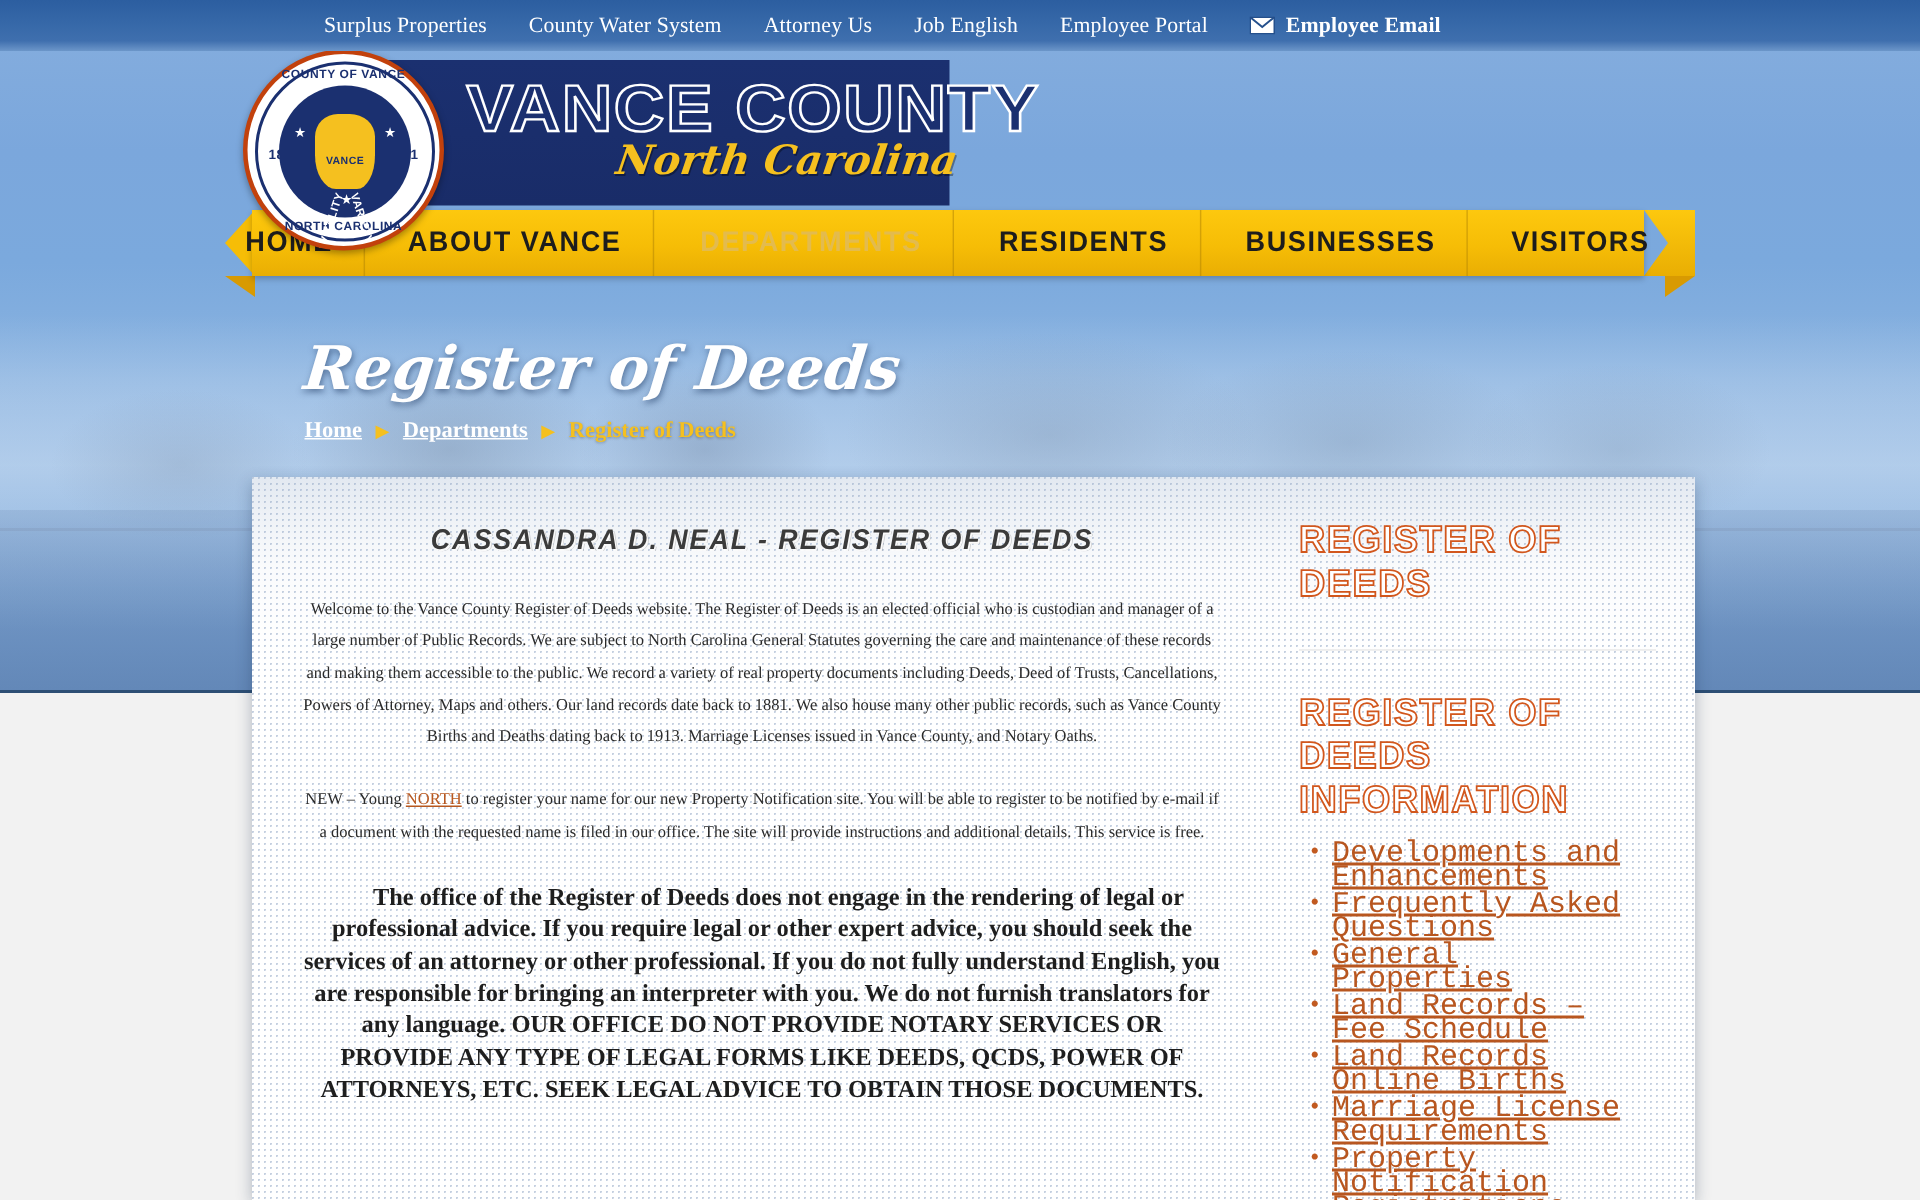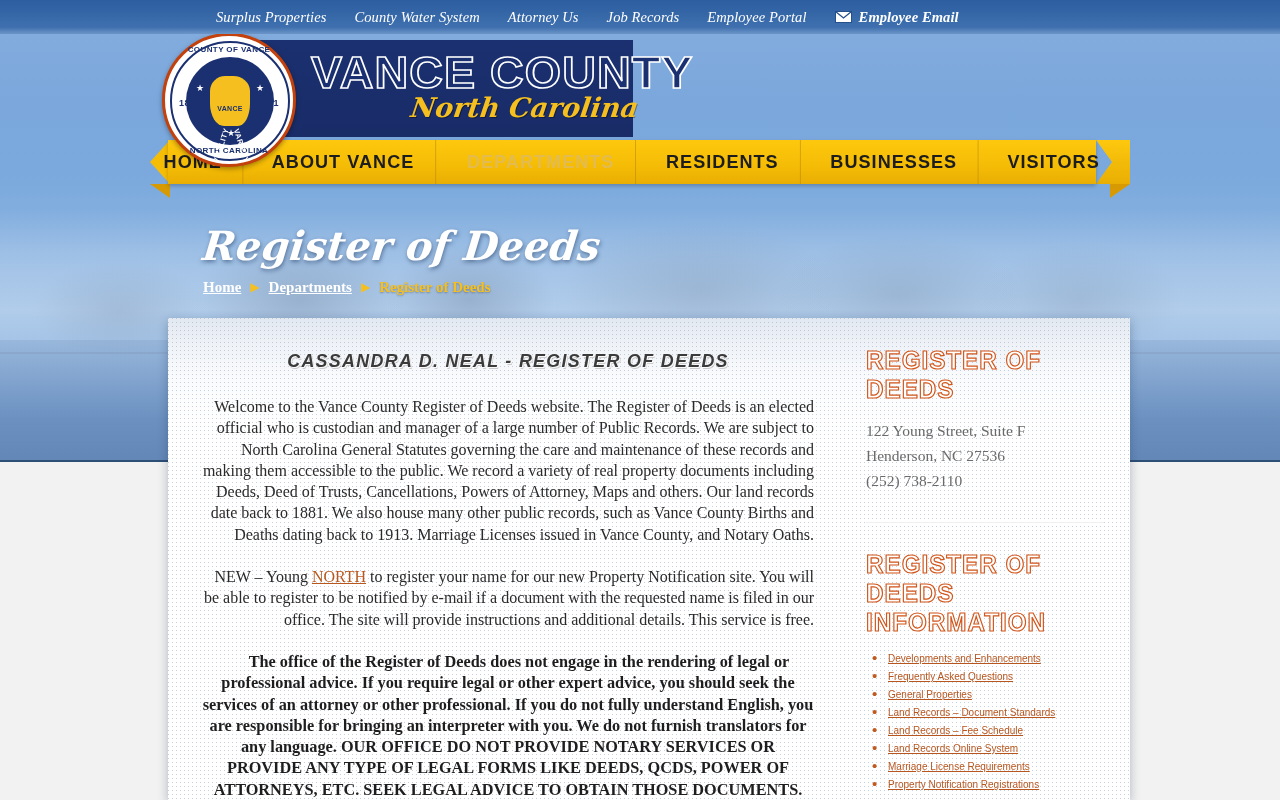--- a/index.html
+++ b/index.html
@@ -62,21 +62,20 @@
     background: linear-gradient(to bottom, #2c5ea0 0%, #3668a8 45%, #3f6fae 80%, #6c96c9 100%);
     z-index: 40;
   }
   .topbar-inner {
     width: 1000px; margin: 0 auto;
     height: 34px;
     display: flex; align-items: center;
     justify-content: flex-start;
     gap: 28px;
     padding-left: 76px;
-    font-style: italic;
   }
   .topbar a {
     color: #ffffff;
     font-family: "Liberation Serif", serif;
     font-size: 14.5px;
     text-decoration: none;
     white-space: nowrap;
     letter-spacing: 0.1px;
   }
   .topbar a.bold { font-weight: bold; align-items: center; }
@@ -278,25 +277,25 @@
     font-weight: bold;
     font-style: italic;
     letter-spacing: 1.4px;
     color: #3b3b3b;
     margin: 6px 0 24px 0;
     text-shadow: 1px 1px 0 rgba(255,255,255,0.9), 1.5px 1.5px 0 rgba(120,120,120,0.35);
     transform: scaleX(0.94);
   }
   .body-p {
     font-family: "Liberation Serif", serif;
-    font-size: 16px;
+    font-size: 11px;
     line-height: 21.3px;
     color: #2a2a2a;
     margin: 0 0 21px 0;
-    text-align: right;
+    text-align: center;
   }
   .body-p a { color: #b8581f; text-decoration: underline; }
   .body-bold {
     font-weight: bold;
     text-align: center;
     text-indent: 22px;
     font-size: 16.3px;
     line-height: 21.3px;
     margin: 0;
     font-family: "Liberation Serif", serif;
@@ -326,22 +325,22 @@
   .side-rule {
     height: 1px; width: 238px;
     background: #d8d8d8;
     border-bottom: 1px solid #efefef;
     margin: 29px 0 27px 0;
   }
   .side-list { list-style: none; margin: 0; padding: 0 0 0 4px; }
   .side-list li {
     position: relative;
     padding-left: 18px;
-    font-family: Liberation Sans, sans-serif;
-    font-size: 10px;
+    font-family: Liberation Mono, monospace;
+    font-size: 20px;
     line-height: 16px;
     margin-bottom: 2px;
   }
   .side-list li:before {
     content: "•";
     position: absolute; left: 2px; top: -1px;
     color: #c25a20; font-size: 15px;
   }
   .side-list a {
     color: #b8561f;
@@ -356,21 +355,21 @@
   <div class="hero">
     <div class="hero-horizon"></div>
     <div class="hero-ground"></div>
   </div>
 
   <div class="topbar">
     <div class="topbar-inner">
       <a href="#">Surplus Properties</a>
       <a href="#">County Water System</a>
       <a href="#">Attorney Us</a>
-      <a href="#">Job Records</a>
+      <a href="#">Job English</a>
       <a href="#">Employee Portal</a>
       <a href="#" class="mail-link bold">
         <span class="envelope">
           <svg width="17" height="12" viewBox="0 0 17 12">
             <rect x="0.5" y="0.5" width="16" height="11" fill="#ffffff" stroke="#25508c" stroke-width="1"></rect>
             <path d="M0.5 0.5 L8.5 7 L16.5 0.5" fill="none" stroke="#25508c" stroke-width="1.3"></path>
           </svg>
         </span>
         <span>Employee Email</span>
       </a>
@@ -436,37 +435,31 @@
 
         <p class="body-p">
           <span>NEW – Young </span><a href="#">NORTH</a><span> to register your name for our new Property Notification site. You will be able to register to be notified by e-mail if a document with the requested name is filed in our office. The site will provide instructions and additional details. This service is free.</span>
         </p>
 
         <p class="body-bold">The office of the Register of Deeds does not engage in the rendering of legal or professional advice.  If you require legal or other expert advice, you should seek the services of an attorney or other professional. If you do not fully understand English, you are responsible for bringing an interpreter with you.  We do not furnish translators for any language. OUR OFFICE DO NOT PROVIDE NOTARY SERVICES OR PROVIDE ANY TYPE OF LEGAL FORMS LIKE DEEDS, QCDS, POWER OF ATTORNEYS, ETC. SEEK LEGAL ADVICE TO OBTAIN THOSE DOCUMENTS.</p>
       </div>
 
       <div class="col-side">
         <h2 class="side-h">REGISTER OF DEEDS</h2>
-        <p class="side-addr">
-          <span>122 Young Street, Suite F</span><br>
-          <span>Henderson, NC 27536</span><br>
-          <span>(252) 738-2110</span>
-        </p>
 
         <div class="side-rule"></div>
 
         <h2 class="side-h">REGISTER OF DEEDS INFORMATION</h2>
 
         <ul class="side-list">
           <li><a href="#">Developments and Enhancements</a></li>
           <li><a href="#">Frequently Asked Questions</a></li>
           <li><a href="#">General Properties</a></li>
-          <li><a href="#">Land Records – Document Standards</a></li>
           <li><a href="#">Land Records – Fee Schedule</a></li>
-          <li><a href="#">Land Records Online System</a></li>
+          <li><a href="#">Land Records Online Births</a></li>
           <li><a href="#">Marriage License Requirements</a></li>
           <li><a href="#">Property Notification Registrations</a></li>
 
         </ul>
 
       </div>
 
     </div>
   </div>
 

